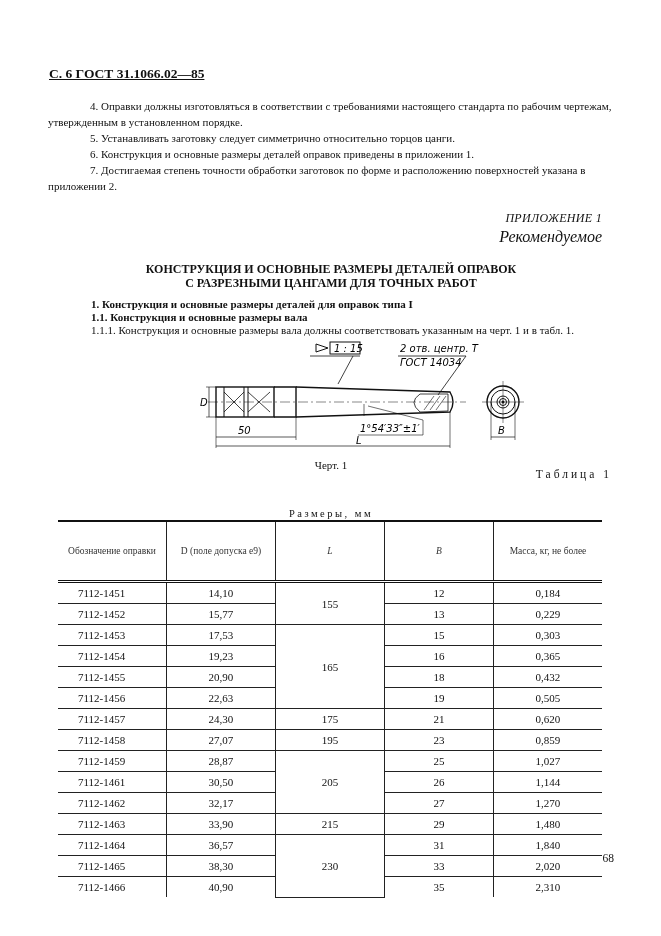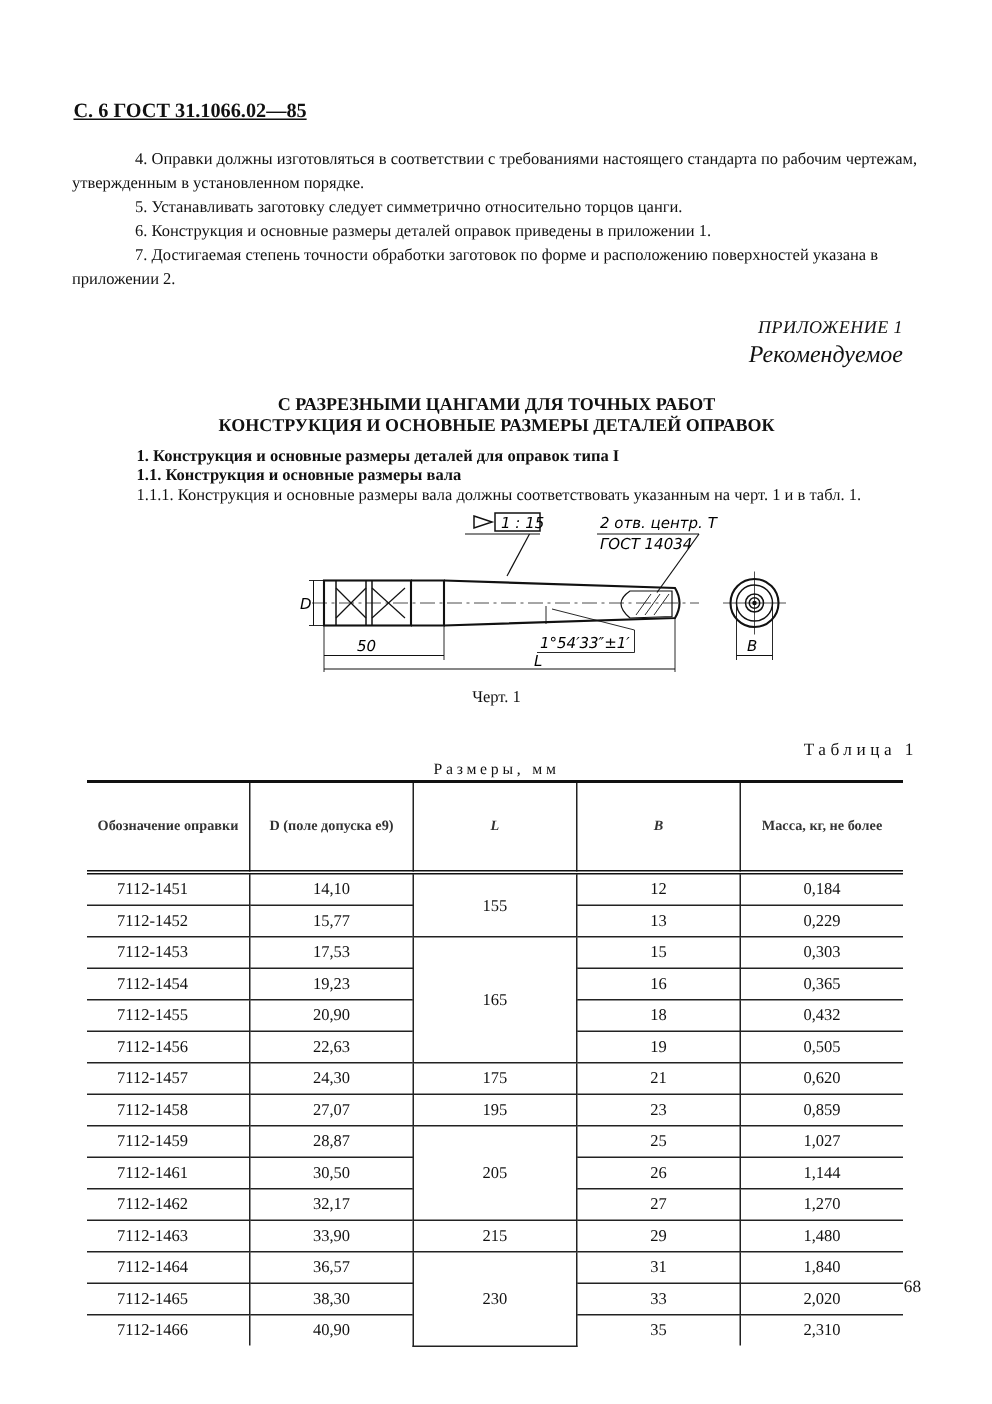--- a/index.html
+++ b/index.html
@@ -10,24 +10,24 @@
   .para { left: 48px; width: 566px; font-size: 11px; line-height: 16px; }
   .ind { text-indent: 42px; }
   .appx { right: 59px; text-align: right; font-style: italic; }
   .appx-title { top: 211px; font-size: 12px; letter-spacing: 0.3px; }
   .appx-sub { top: 228px; font-size: 16px; }
   .title { left: 48px; width: 566px; text-align: center; top: 262px; font-weight: bold; font-size: 12px; line-height: 14px; }
   .sec { left: 91px; font-size: 11px; line-height: 13px; }
   .sec.b { font-weight: bold; }
   .drawing { left: 150px; top: 340px; margin-left: 48px; }
   .cap { left: 48px; width: 566px; text-align: center; top: 459px; font-size: 11px; }
-  .tabnum { right: 49px; top: 494px; font-size: 11.5px; letter-spacing: 3px; margin-left: 44px; }
+  .tabnum { right: 49px; top: 468px; font-size: 11.5px; letter-spacing: 3px; margin-left: 44px; }
   .tabunits { left: 48px; width: 566px; text-align: center; top: 508px; font-size: 10.5px; letter-spacing: 2.5px; }
   table.t { position: absolute; left: 58px; top: 520px; width: 544px; border-collapse: collapse; font-size: 11px; }
-  table.t th { font-weight: bold; font-size: 9.5px; line-height: 12px; height: 34px; color: #333;
+  table.t th { font-weight: normal; font-size: 9.5px; line-height: 12px; height: 34px; color: #333;
                border-left: 1px solid #222; border-right: 1px solid #222; padding: 12px 4px; }
   table.t thead tr { border-top: 2px solid #111; border-bottom: 3px double #111; }
   table.t td { height: 20px; padding: 0; border-left: 1px solid #222; border-right: 1px solid #222;
                border-top: 1px solid #222; border-bottom: 1px solid #222; text-align: center; }
   table.t th:first-child, table.t td:first-child { border-left: none; }
   table.t th:last-child, table.t td:last-child { border-right: none; }
   table.t td.code { text-align: left; padding-left: 20px; }
   table.t tbody tr:last-child td { border-bottom: none; }
   .page { left: 48px; width: 566px; text-align: right; top: 852px; font-size: 11.5px; }
   .it { font-style: italic; }
@@ -39,22 +39,22 @@
 
 <div class="abs para ind" style="top:98px">4. Оправки должны изготовляться в соответствии с требованиями настоящего стандарта по рабочим чертежам, утвержденным в установленном порядке.</div>
 <div class="abs para ind" style="top:130px">5. Устанавливать заготовку следует симметрично относительно торцов цанги.</div>
 <div class="abs para ind" style="top:146px">6. Конструкция и основные размеры деталей оправок приведены в приложении 1.</div>
 <div class="abs para ind" style="top:162px">7. Достигаемая степень точности обработки заготовок по форме и расположению поверхностей указана в приложении 2.</div>
 
 <div class="abs appx appx-title">ПРИЛОЖЕНИЕ 1</div>
 <div class="abs appx appx-sub">Рекомендуемое</div>
 
 <div class="abs title">
+  <div>КОНСТРУКЦИЯ И ОСНОВНЫЕ РАЗМЕРЫ ДЕТАЛЕЙ ОПРАВОК</div>
   <div>С РАЗРЕЗНЫМИ ЦАНГАМИ ДЛЯ ТОЧНЫХ РАБОТ</div>
-  <div>КОНСТРУКЦИЯ И ОСНОВНЫЕ РАЗМЕРЫ ДЕТАЛЕЙ ОПРАВОК</div>
 </div>
 
 <div class="abs sec b" style="top:298px">1. Конструкция и основные размеры деталей для оправок типа I</div>
 <div class="abs sec b" style="top:311px">1.1. Конструкция и основные размеры вала</div>
 <div class="abs sec" style="top:324px">1.1.1. Конструкция и основные размеры вала должны соответствовать указанным на черт. 1 и в табл. 1.</div>
 
 <div class="abs drawing">
   <svg width="360" height="112" viewBox="0 0 360 112" font-family="DejaVu Sans, sans-serif" font-style="italic" font-size="10">
 
     <path d="M118 4 L130 8 L118 12 Z" fill="none" stroke="#111" stroke-width="1"></path>

